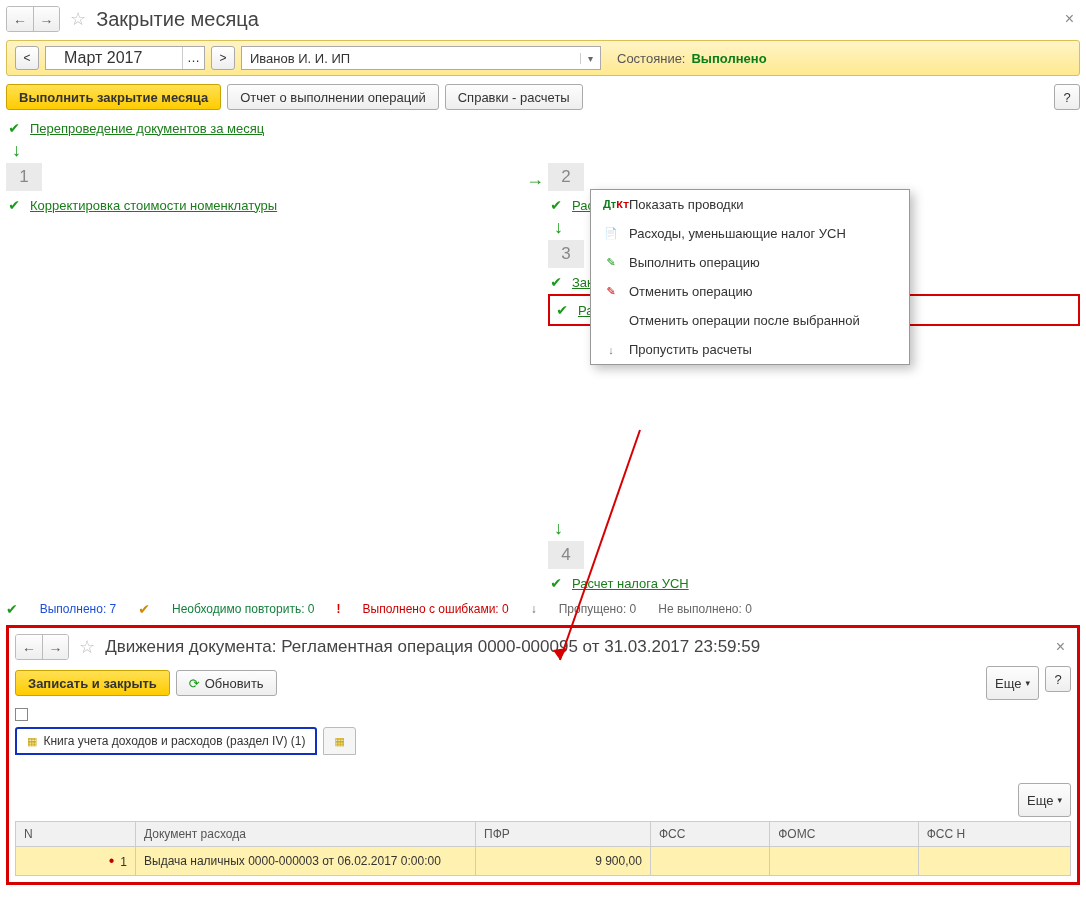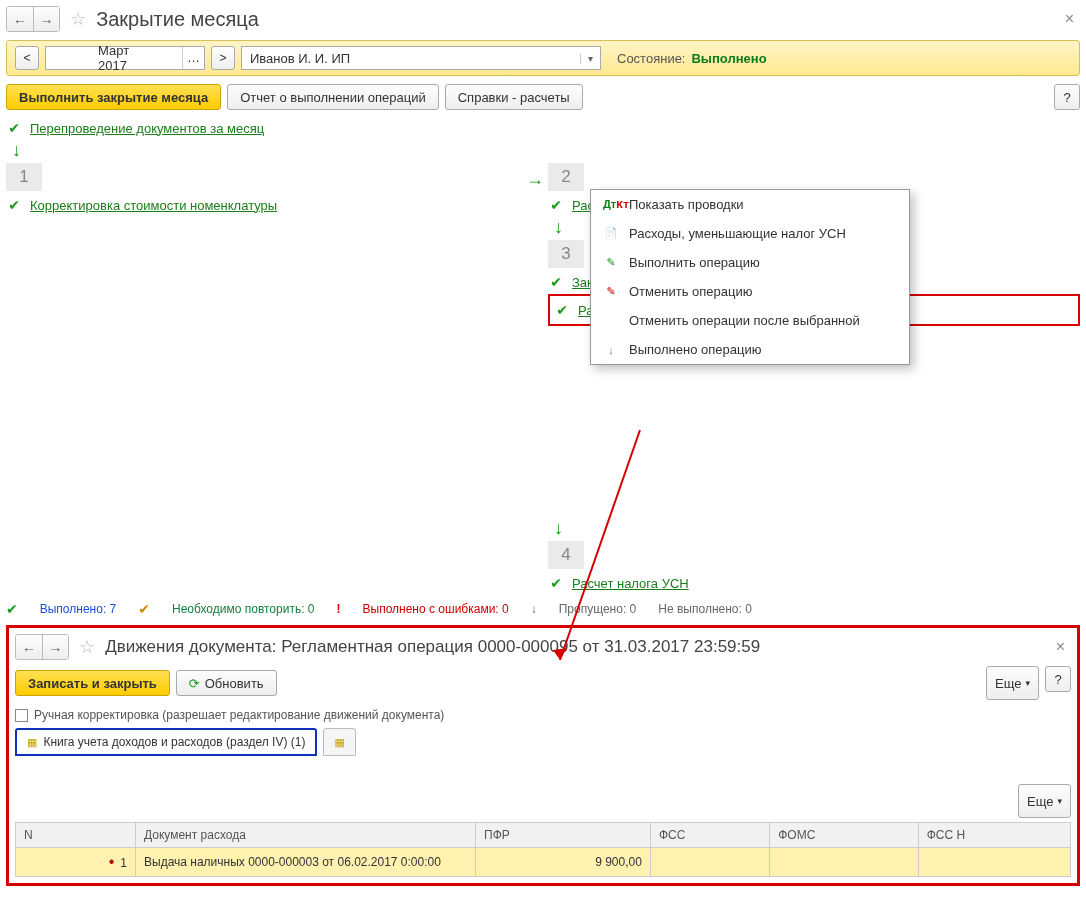--- a/index.html
+++ b/index.html
@@ -7,21 +7,21 @@
   .top-header { display:flex; align-items:center; gap:6px; margin-bottom:8px; }
   .nav-btn-group { display:flex; border:1px solid #bbb; border-radius:3px; overflow:hidden; }
   .nav-btn { width:26px; height:24px; display:flex; align-items:center; justify-content:center; background:linear-gradient(#fdfdfd,#eee); cursor:pointer; font-size:14px; color:#555; }
   .nav-btn + .nav-btn { border-left:1px solid #bbb; }
   .star-icon { font-size:18px; color:#bbb; padding:0 4px; }
   .page-title { font-size:20px; color:#444; }
   .close-x { margin-left:auto; color:#888; font-size:16px; cursor:pointer; padding:0 6px; }
   .period-bar { background:linear-gradient(#fff4c6,#ffe990); border:1px solid #d9c055; border-radius:3px; padding:5px 8px; display:flex; align-items:center; gap:6px; }
   .sq-btn { width:24px; height:24px; border:1px solid #aaa; background:linear-gradient(#fff,#eee); border-radius:3px; display:flex; align-items:center; justify-content:center; cursor:pointer; font-size:12px; }
   .period-field { display:flex; border:1px solid #aaa; background:#fff; height:24px; align-items:center; }
-  .period-field .val { padding:0 24px; flex:1; font-size:13px;margin-left:28px; }
+  .period-field .val { padding:0 18px; flex:1; font-size:16px; }
   .period-field .ellipsis { border-left:1px solid #ccc; width:22px; text-align:center; cursor:pointer; line-height:22px; }
   .org-field { display:flex; border:1px solid #aaa; background:#fff; height:24px; align-items:center; flex:1; max-width:360px; }
   .org-field .val { padding:0 8px; flex:1; }
   .org-field .dd { border-left:1px solid #ccc; width:20px; text-align:center; cursor:pointer; font-size:10px; color:#666; }
   .state-label { margin-left:10px; color:#555; }
   .state-val { color:#0a7d1a; font-weight:bold; }
   .toolbar { display:flex; gap:6px; margin-top:8px; align-items:center; }
   .btn { border:1px solid #aaa; background:linear-gradient(#fdfdfd,#eee); border-radius:3px; height:26px; padding:0 12px; cursor:pointer; display:flex; align-items:center; font-size:13px; }
   .btn-yellow { background:linear-gradient(#ffe053,#ffcc00); border-color:#c9a400; font-weight:bold; }
   .help-btn { width:26px; padding:0; justify-content:center; margin-left:auto; }
@@ -153,21 +153,21 @@
           <div class="ctx-item">
             <span class="ctx-icon" style="color:#c00">✎</span>
             <span>Отменить операцию</span>
           </div>
           <div class="ctx-item">
             <span class="ctx-icon"></span>
             <span>Отменить операции после выбранной</span>
           </div>
           <div class="ctx-item">
             <span class="ctx-icon" style="color:#777">↓</span>
-            <span>Выполнено операцию</span>
+            <span>Пропустить расчеты</span>
           </div>
         </div>
       </div>
 
       <div style="height:190px"></div>
       <div class="arrow-down">↓</div>
       <div class="step-box">4</div>
       <div class="flow-row">
         <span class="check">✔</span>
         <span class="flow-link">Расчет налога УСН</span>
@@ -214,21 +214,20 @@
       <div class="btn more-btn">
           <span>Еще</span> 
           <span style="font-size:9px;margin-left:4px">▾</span>
         </div>
       <div class="btn help-btn">?</div>
     </div>
   </div>
 
   <div class="chk-row">
     <span class="chk"></span>
-    <span>Ручная корректировка (разрешает редактирование движений документа)</span>
   </div>
 
   <div class="tabs">
     <div class="tab active">
       <span class="doc-ic">▦</span>
       <span>Книга учета доходов и расходов (раздел IV) (1)</span>
     </div>
     <div class="tab">
       <span class="doc-ic">▦</span>
     </div>

